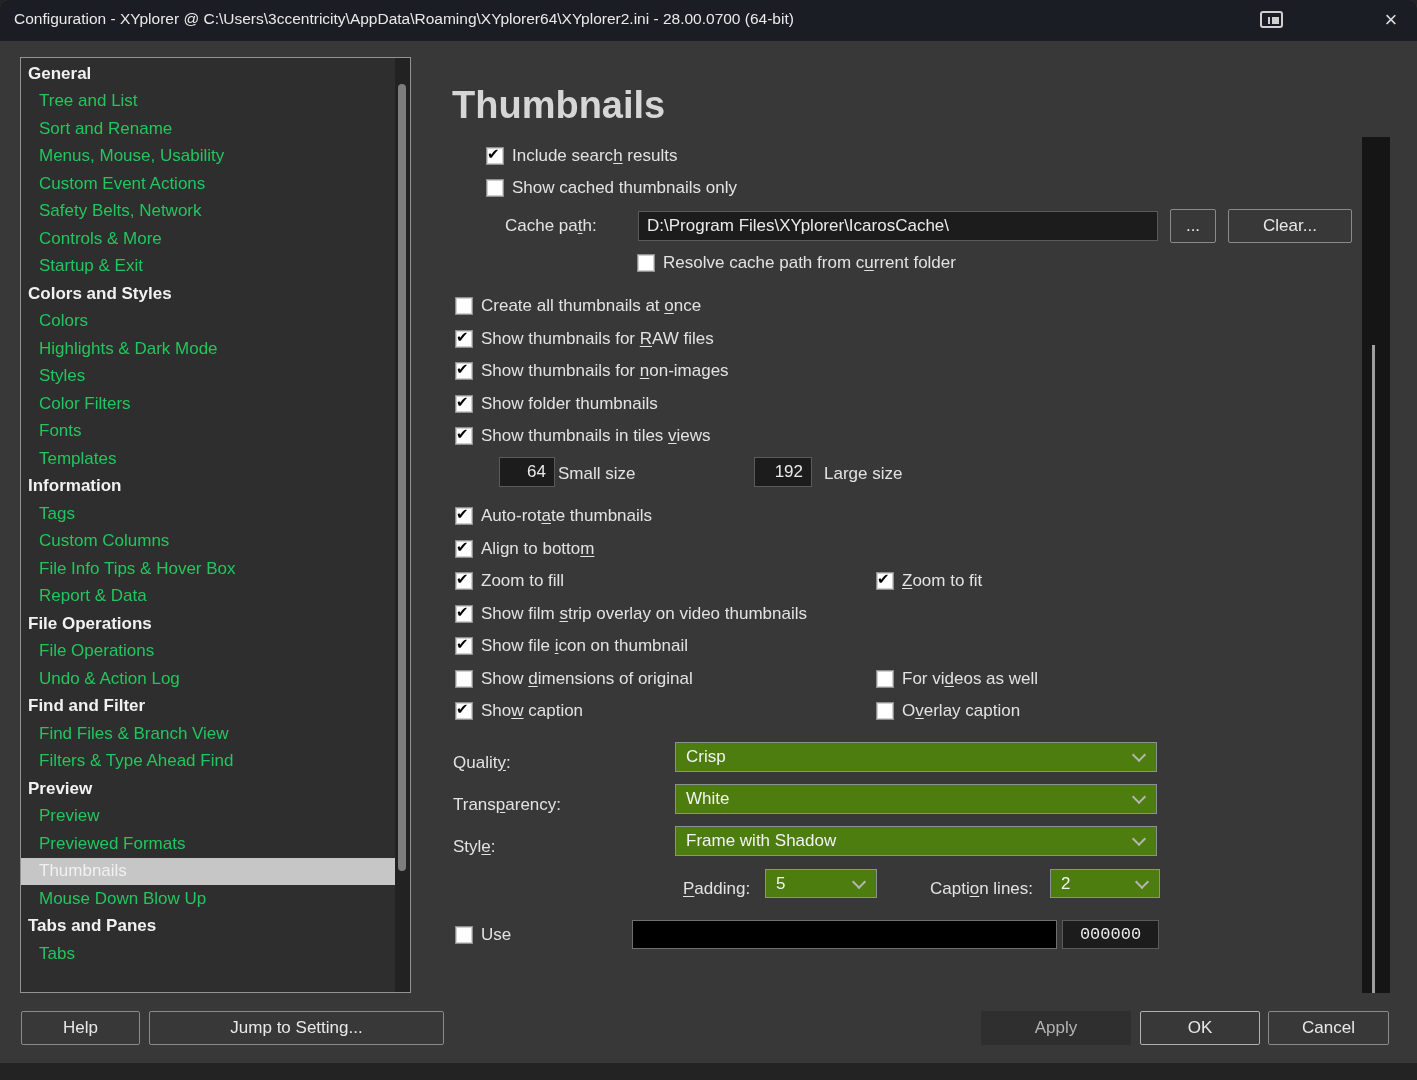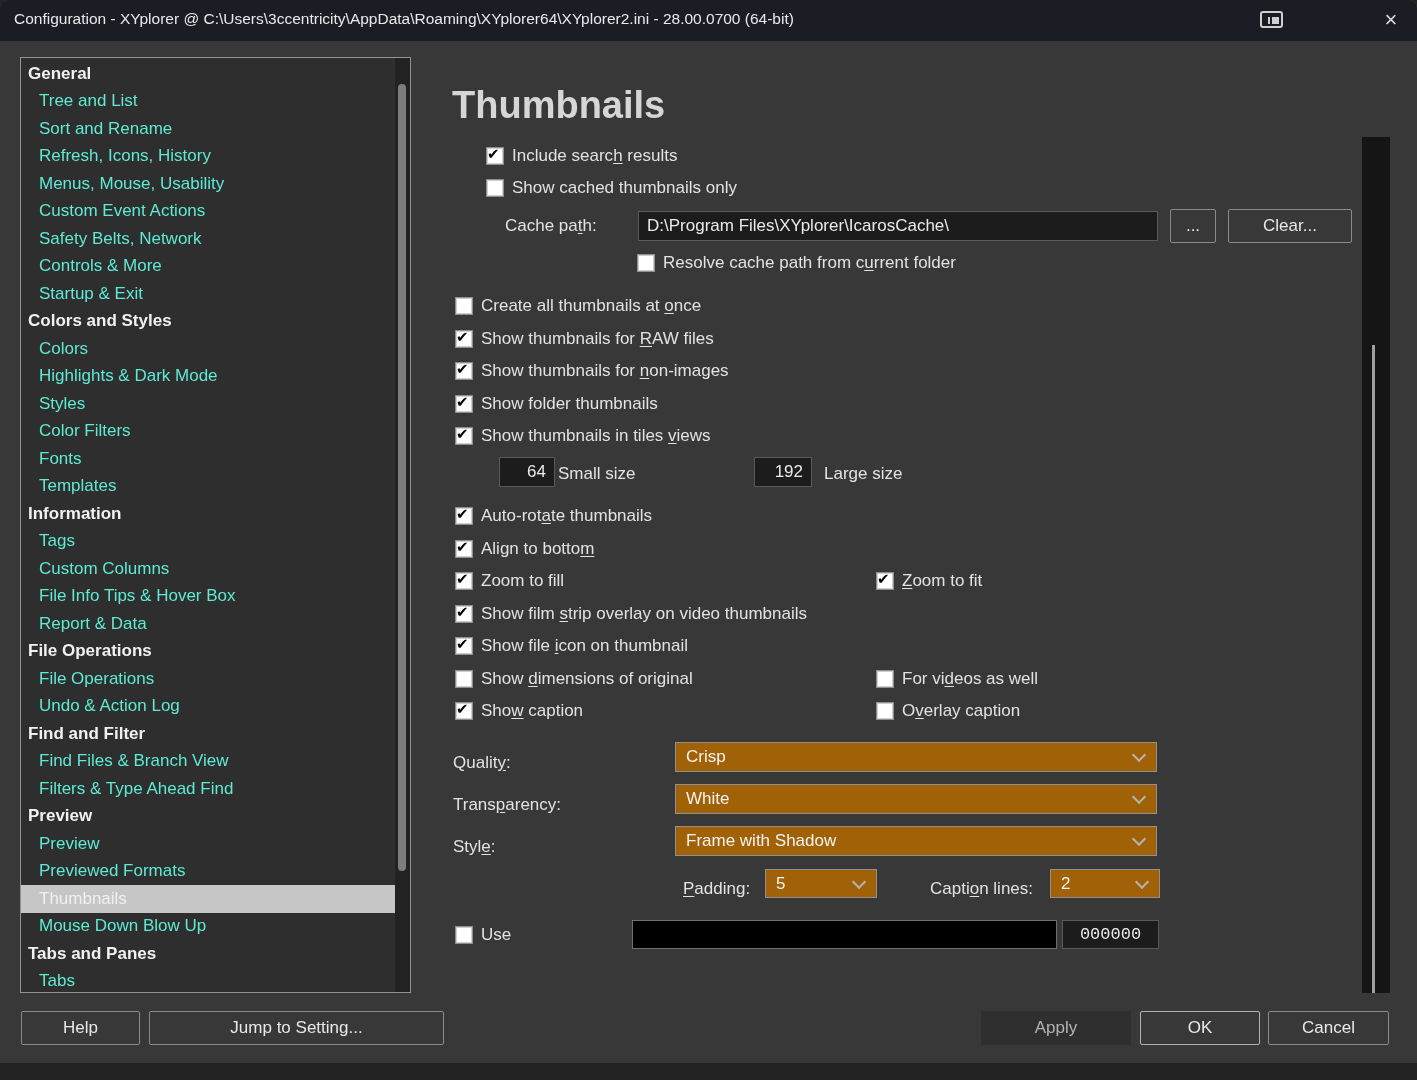--- a/index.html
+++ b/index.html
@@ -10,40 +10,40 @@
   .titlebar{position:absolute;left:0;top:0;width:100%;height:41px;background:#1b1d24;
     border-radius:8px 8px 0 0;}
   .titlebar .title{position:absolute;left:14px;top:10px;font-size:15.5px;color:#e9e9e9;white-space:nowrap;}
   .tb-icon{position:absolute;left:1258px;top:9px;width:28px;height:22px;cursor:default;}
   .close-btn{position:absolute;left:1372px;top:2px;width:38px;height:36px;display:flex;
     align-items:center;justify-content:center;color:#dcdcdc;font-size:22px;}
   
   .sidebar{position:absolute;left:20px;top:57px;width:391px;height:936px;background:#2e2e2e;
     border:1px solid #939393;box-sizing:border-box;}
   .sb-list{position:absolute;left:0;top:2px;right:15px;}
-  .sb-item{height:27.5px;display:flex;align-items:center;padding-left:18px;color:#5eead4;
+  .sb-item{height:27.5px;display:flex;align-items:center;padding-left:18px;color:#22c55e;
     font-size:17px;white-space:nowrap;}
   .sb-item.header{padding-left:7px;font-weight:bold;color:#f1f1f1;}
   .sb-item.selected{background:#c6c6c6;color:#f0f0f0;}
   .sb-scroll{position:absolute;top:0;right:0;width:15px;height:100%;background:#222222;}
   .sb-thumb{position:absolute;left:3px;top:26px;width:8px;height:787px;background:#7d7d7d;border-radius:4px;}
   
   .page-title{position:absolute;left:452px;top:84px;font-size:38px;font-weight:bold;color:#d6d6d6;}
   .row{position:absolute;display:flex;align-items:center;gap:8px;color:#e2e2e2;font-size:17px;height:20px;white-space:nowrap;}
   .cb{flex:0 0 auto;width:16px;height:16px;background:#ffffff;border:1px solid #8f8f8f;
     box-shadow:inset 0 0 0 1px #cfcfcf;position:relative;}
   .cb.checked::after{content:"\2714";position:absolute;left:0px;top:-3px;color:#000;
     font-size:15px;font-weight:bold;font-family:"DejaVu Sans",sans-serif;}
   u{text-decoration:underline;text-underline-offset:2px;}
   .label{color:#e2e2e2;}
   .flabel{position:absolute;font-size:17px;color:#e2e2e2;white-space:nowrap;}
   .tfield{position:absolute;background:#1c1c1c;border:1px solid #5a5a5a;color:#eaeaea;
     font-size:17px;display:flex;align-items:center;padding:0 8px;box-sizing:border-box;}
   .num{justify-content:flex-end;}
-  .combo{position:absolute;background:#a16207;border:1px solid #8f8f8f;color:#f3f3f3;
+  .combo{position:absolute;background:#4d7c0f;border:1px solid #8f8f8f;color:#f3f3f3;
     font-size:17px;display:flex;align-items:center;padding:0 10px;box-sizing:border-box;}
   .chev{position:absolute;right:12px;top:50%;width:8px;height:8px;border-right:2px solid #b5b5b5;
     border-bottom:2px solid #b5b5b5;transform:translateY(-70%) rotate(45deg);}
   .btn{position:absolute;display:flex;align-items:center;justify-content:center;background:#383838;
     border:1px solid #8a8a8a;color:#e8e8e8;font-size:17px;box-sizing:border-box;border-radius:2px;}
   .btn.flat{background:#2f2f2f;border:none;color:#b3b3b3;}
   .swatch{position:absolute;border:1px solid #6f6f6f;box-sizing:border-box;}
   .main-scroll{position:absolute;left:1362px;top:137px;width:28px;height:856px;background:#151515;}
   .main-thumb{position:absolute;left:10px;top:208px;width:3px;height:648px;background:#9f9f9f;}
   .bottom-band{position:absolute;left:0;top:1063px;width:100%;height:17px;background:#232323;}
@@ -63,21 +63,20 @@
       </svg>
     </div>
     <div class="close-btn">×</div>
   </div>
 
   <div class="sidebar">
     <div class="sb-list">
         <div class="sb-item header">General</div>
         <div class="sb-item">Tree and List</div>
         <div class="sb-item">Sort and Rename</div>
-        <div class="sb-item">Refresh, Icons, History</div>
         <div class="sb-item">Menus, Mouse, Usability</div>
         <div class="sb-item">Custom Event Actions</div>
         <div class="sb-item">Safety Belts, Network</div>
         <div class="sb-item">Controls &amp; More</div>
         <div class="sb-item">Startup &amp; Exit</div>
         <div class="sb-item header">Colors and Styles</div>
         <div class="sb-item">Colors</div>
         <div class="sb-item">Highlights &amp; Dark Mode</div>
         <div class="sb-item">Styles</div>
         <div class="sb-item">Color Filters</div>

